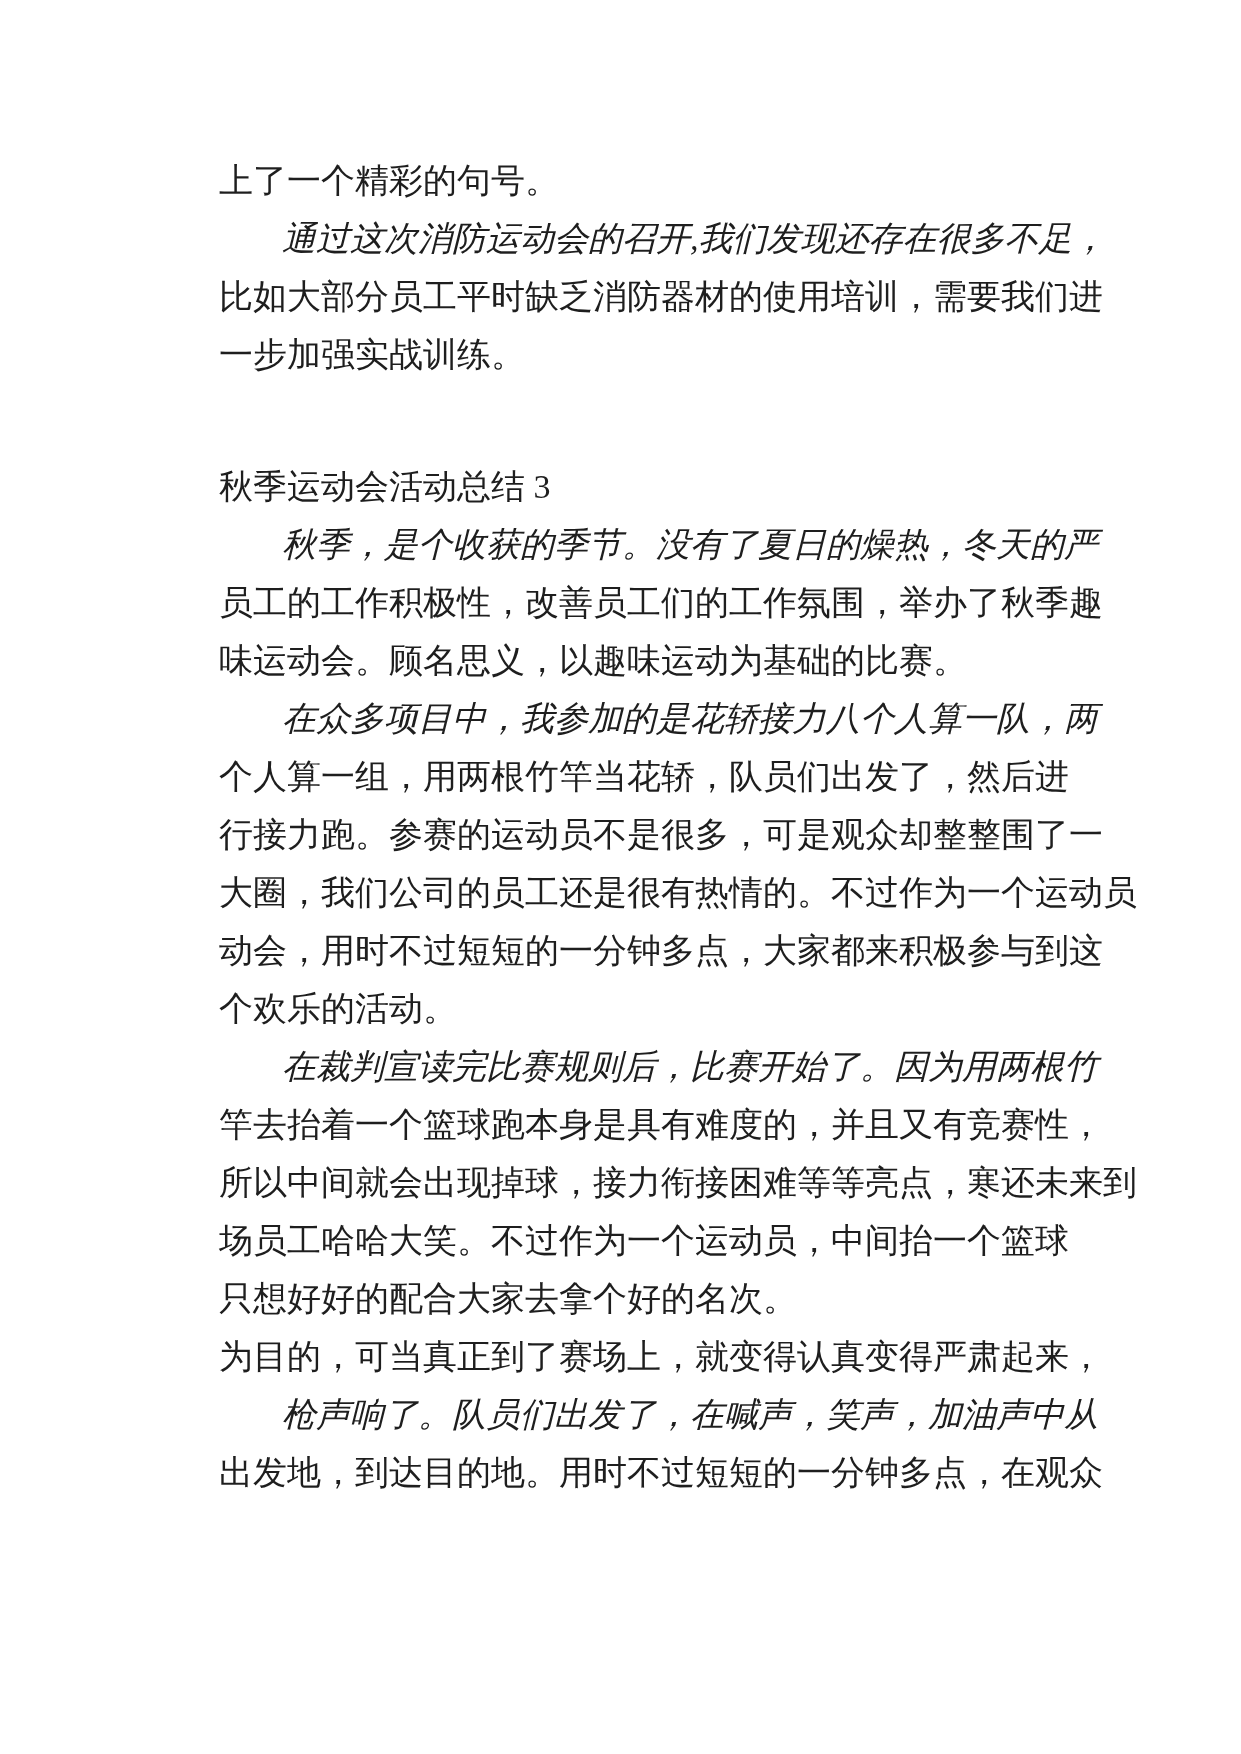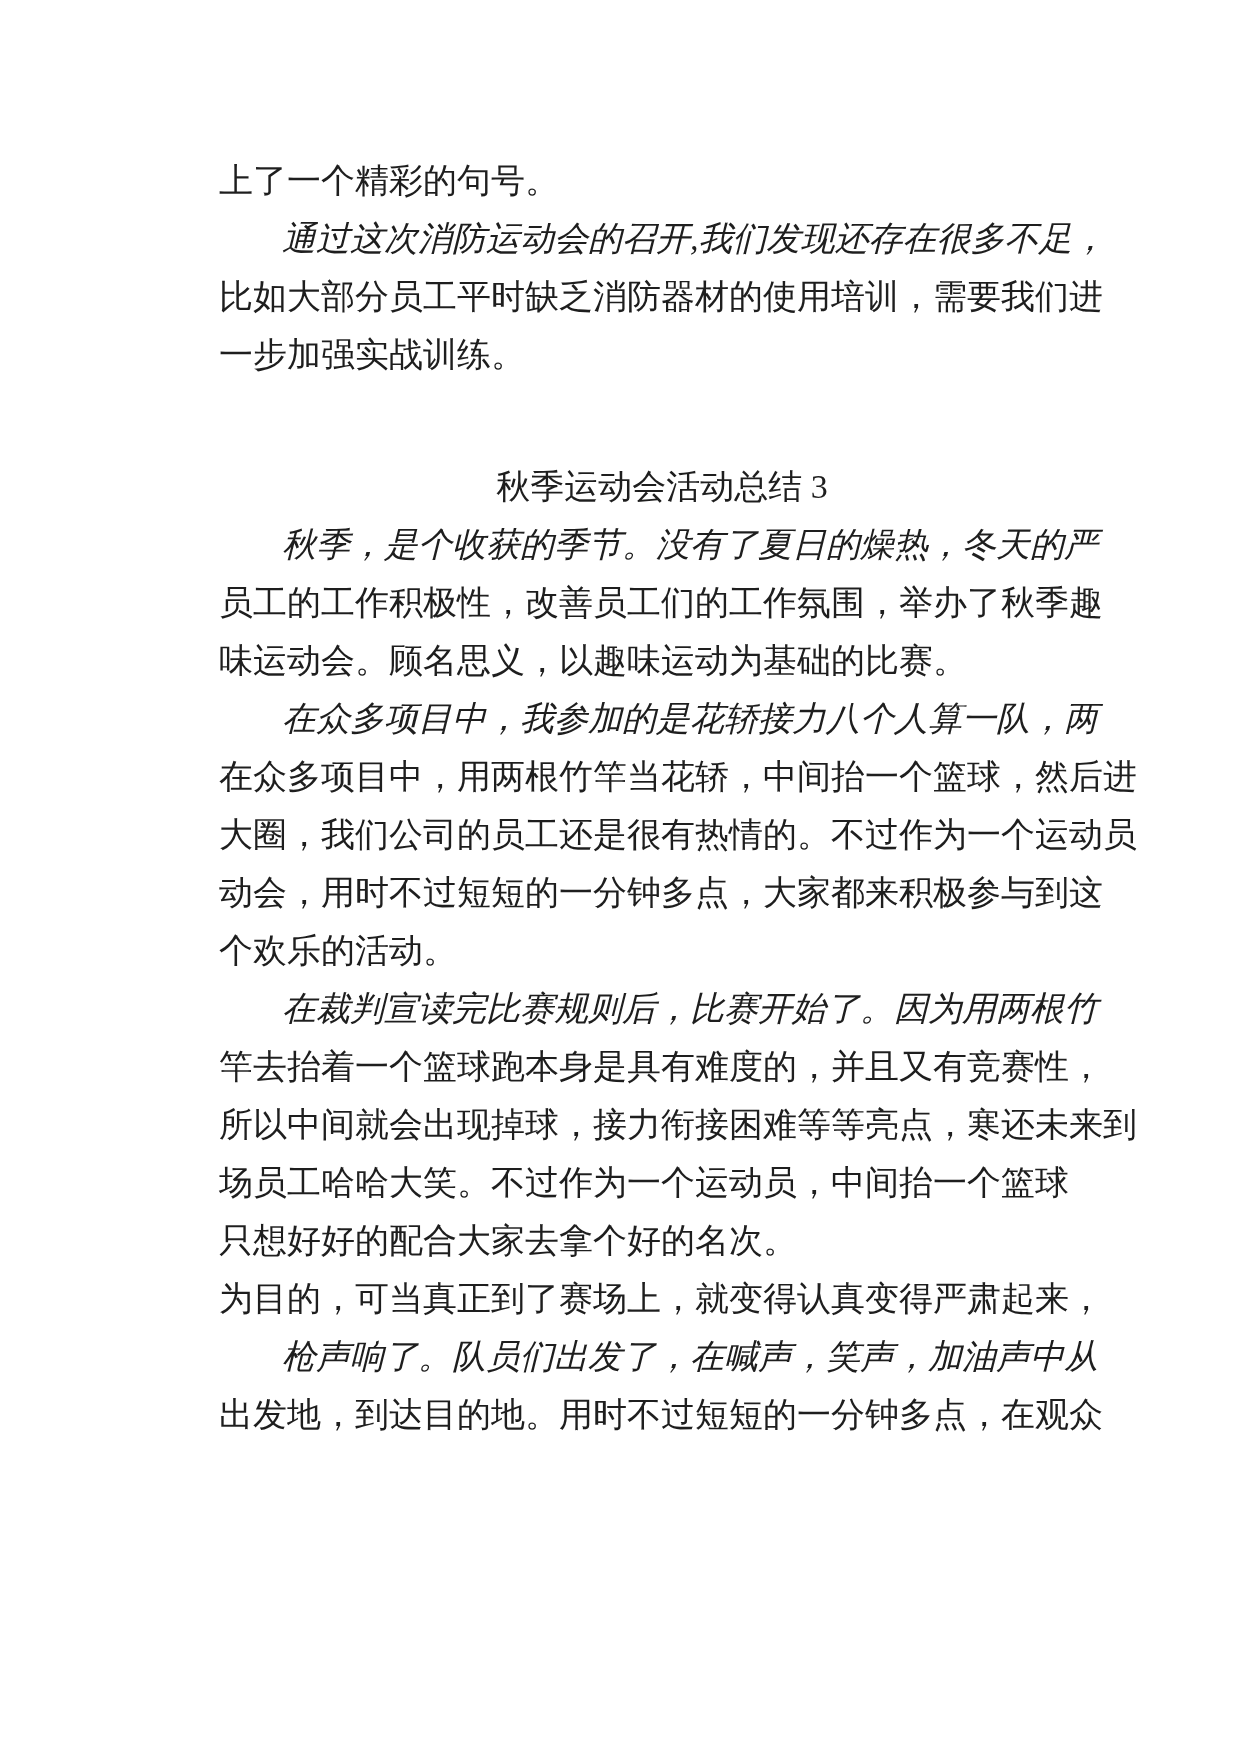--- a/index.html
+++ b/index.html
@@ -30,38 +30,38 @@
   }
   .line {
     height: 58px;
   }
   .indent {
     padding-left: 63px;
     font-style: italic;
   }
   .heading {
     margin-top: 74px;
-    text-align: center;
   }
 </style>
 </head>
 <body>
 
 <div class="page">
   <div class="content">
     <div class="line">上了一个精彩的句号。</div>
     <div class="line indent">通过这次消防运动会的召开,我们发现还存在很多不足，</div>
     <div class="line">比如大部分员工平时缺乏消防器材的使用培训，需要我们进</div>
     <div class="line">一步加强实战训练。</div>
     <div class="line heading">秋季运动会活动总结 3</div>
     <div class="line indent">秋季，是个收获的季节。没有了夏日的燥热，冬天的严</div>
     <div class="line">员工的工作积极性，改善员工们的工作氛围，举办了秋季趣</div>
     <div class="line">味运动会。顾名思义，以趣味运动为基础的比赛。</div>
     <div class="line indent">在众多项目中，我参加的是花轿接力八个人算一队，两</div>
-    <div class="line">在众多项目中，用两根竹竿当花轿，中间抬一个篮球，然后进</div>
+    <div class="line">个人算一组，用两根竹竿当花轿，队员们出发了，然后进</div>
+    <div class="line">行接力跑。参赛的运动员不是很多，可是观众却整整围了一</div>
     <div class="line">大圈，我们公司的员工还是很有热情的。不过作为一个运动员</div>
     <div class="line">动会，用时不过短短的一分钟多点，大家都来积极参与到这</div>
     <div class="line">个欢乐的活动。</div>
     <div class="line indent">在裁判宣读完比赛规则后，比赛开始了。因为用两根竹</div>
     <div class="line">竿去抬着一个篮球跑本身是具有难度的，并且又有竞赛性，</div>
     <div class="line">所以中间就会出现掉球，接力衔接困难等等亮点，寒还未来到</div>
     <div class="line">场员工哈哈大笑。不过作为一个运动员，中间抬一个篮球</div>
     <div class="line">只想好好的配合大家去拿个好的名次。</div>
     <div class="line">为目的，可当真正到了赛场上，就变得认真变得严肃起来，</div>
     <div class="line indent">枪声响了。队员们出发了，在喊声，笑声，加油声中从</div>

